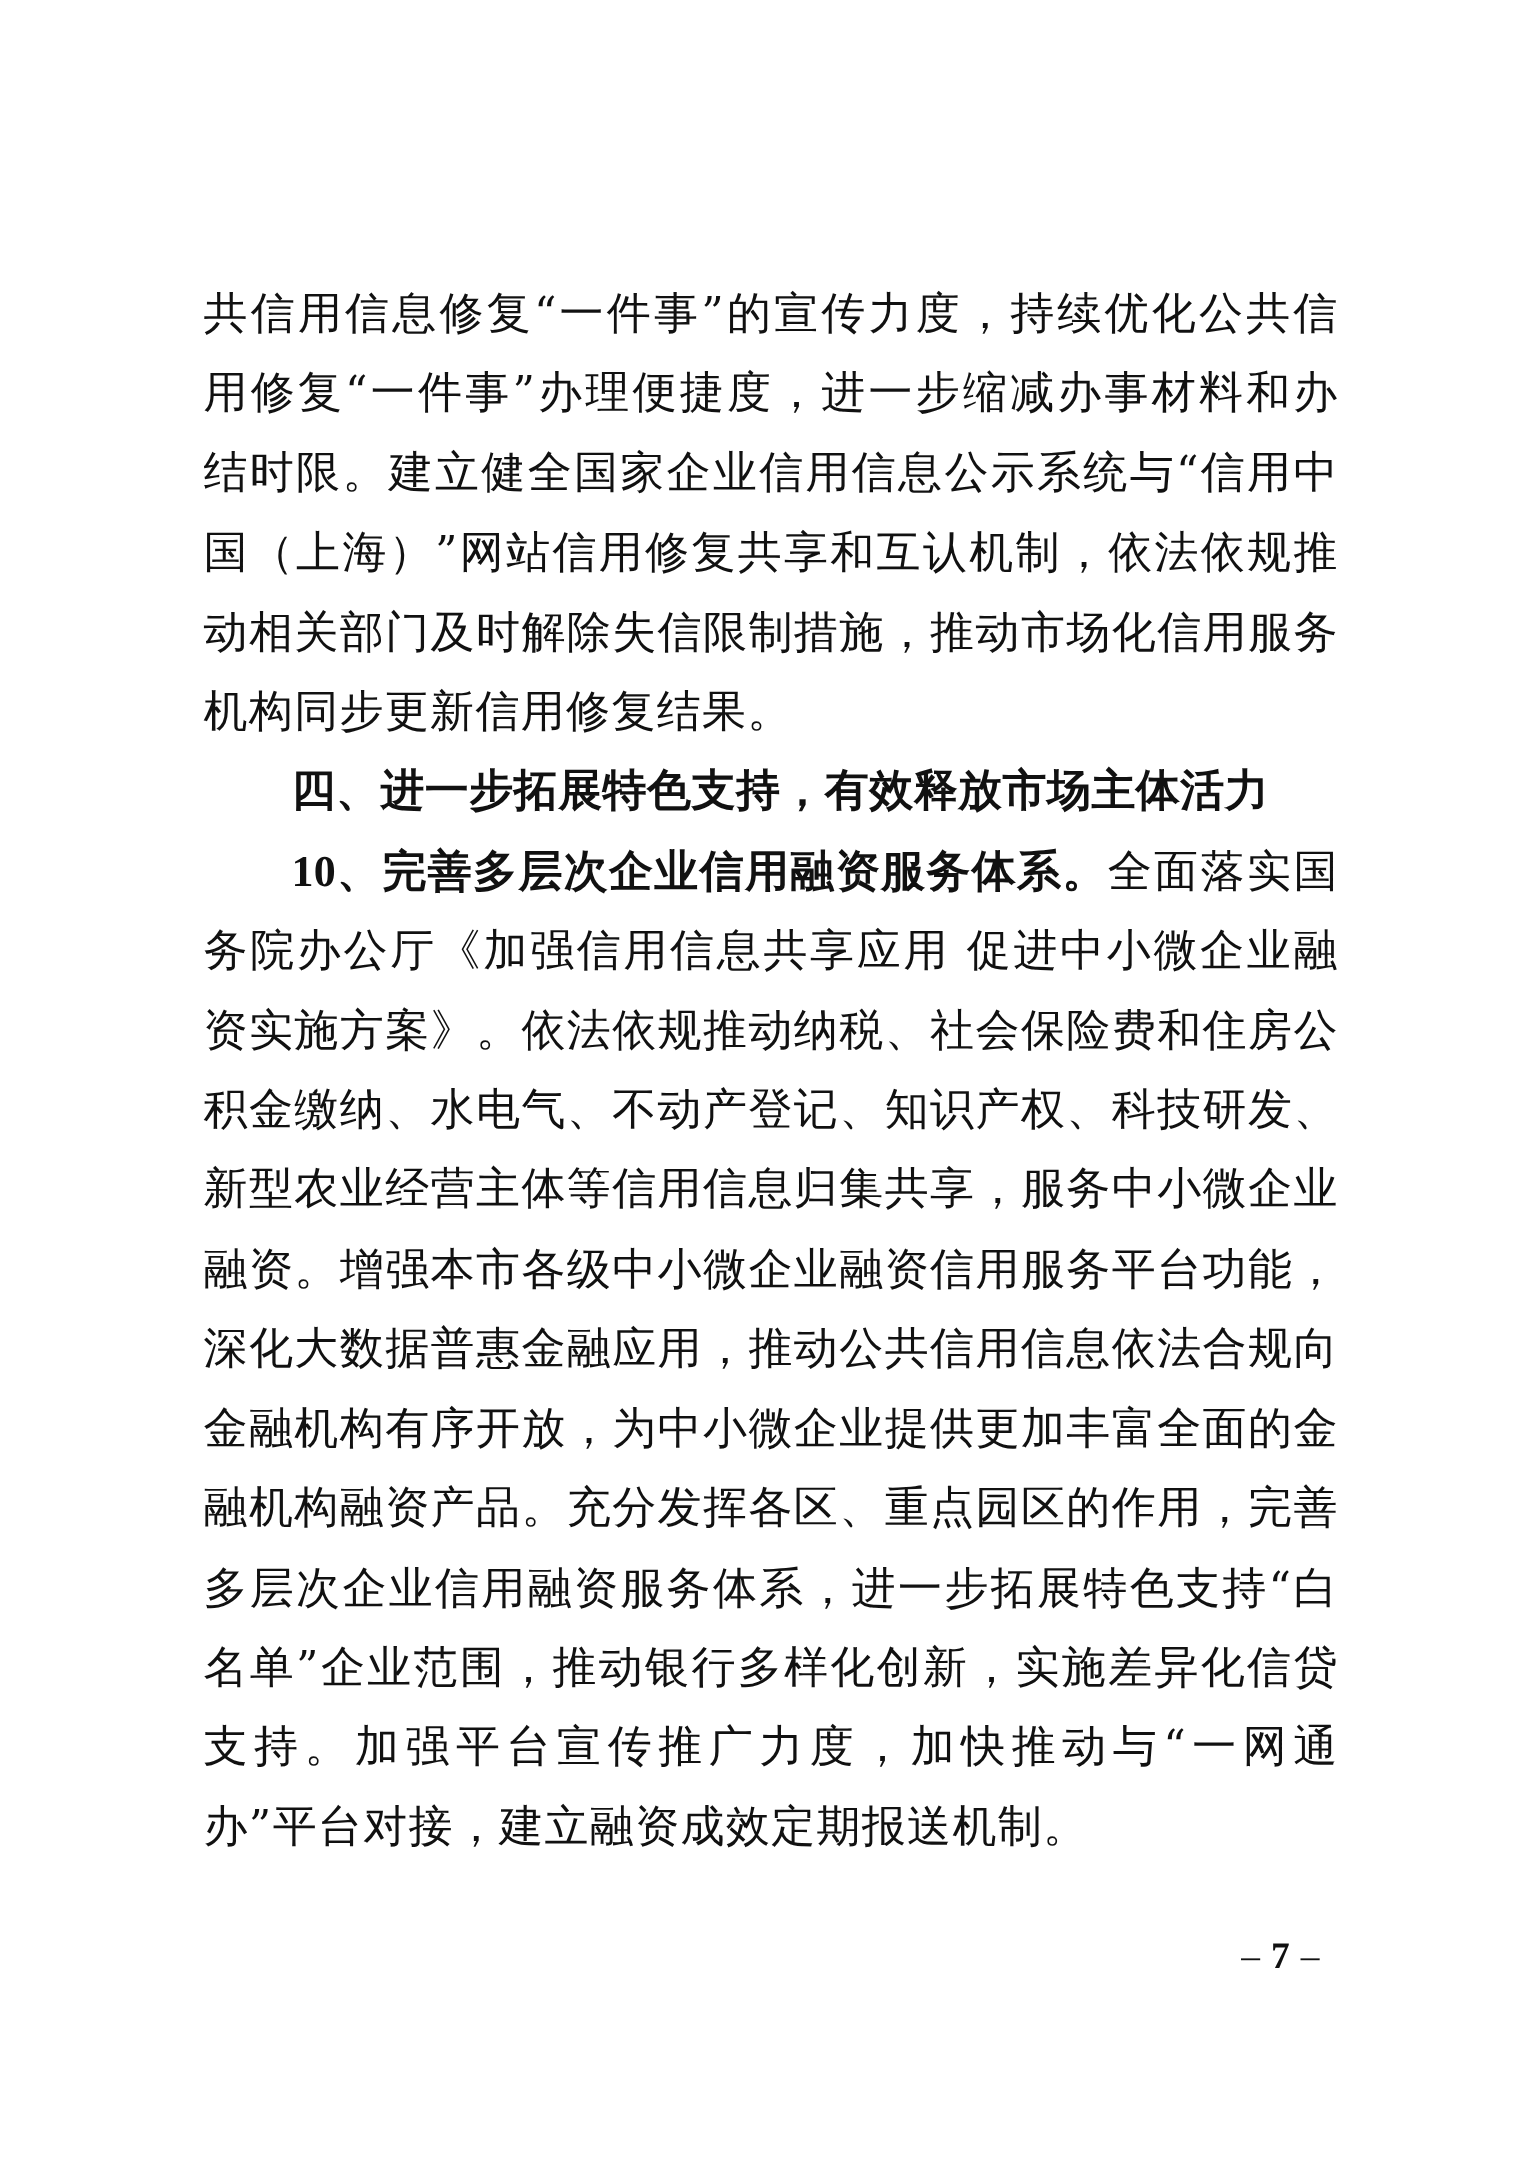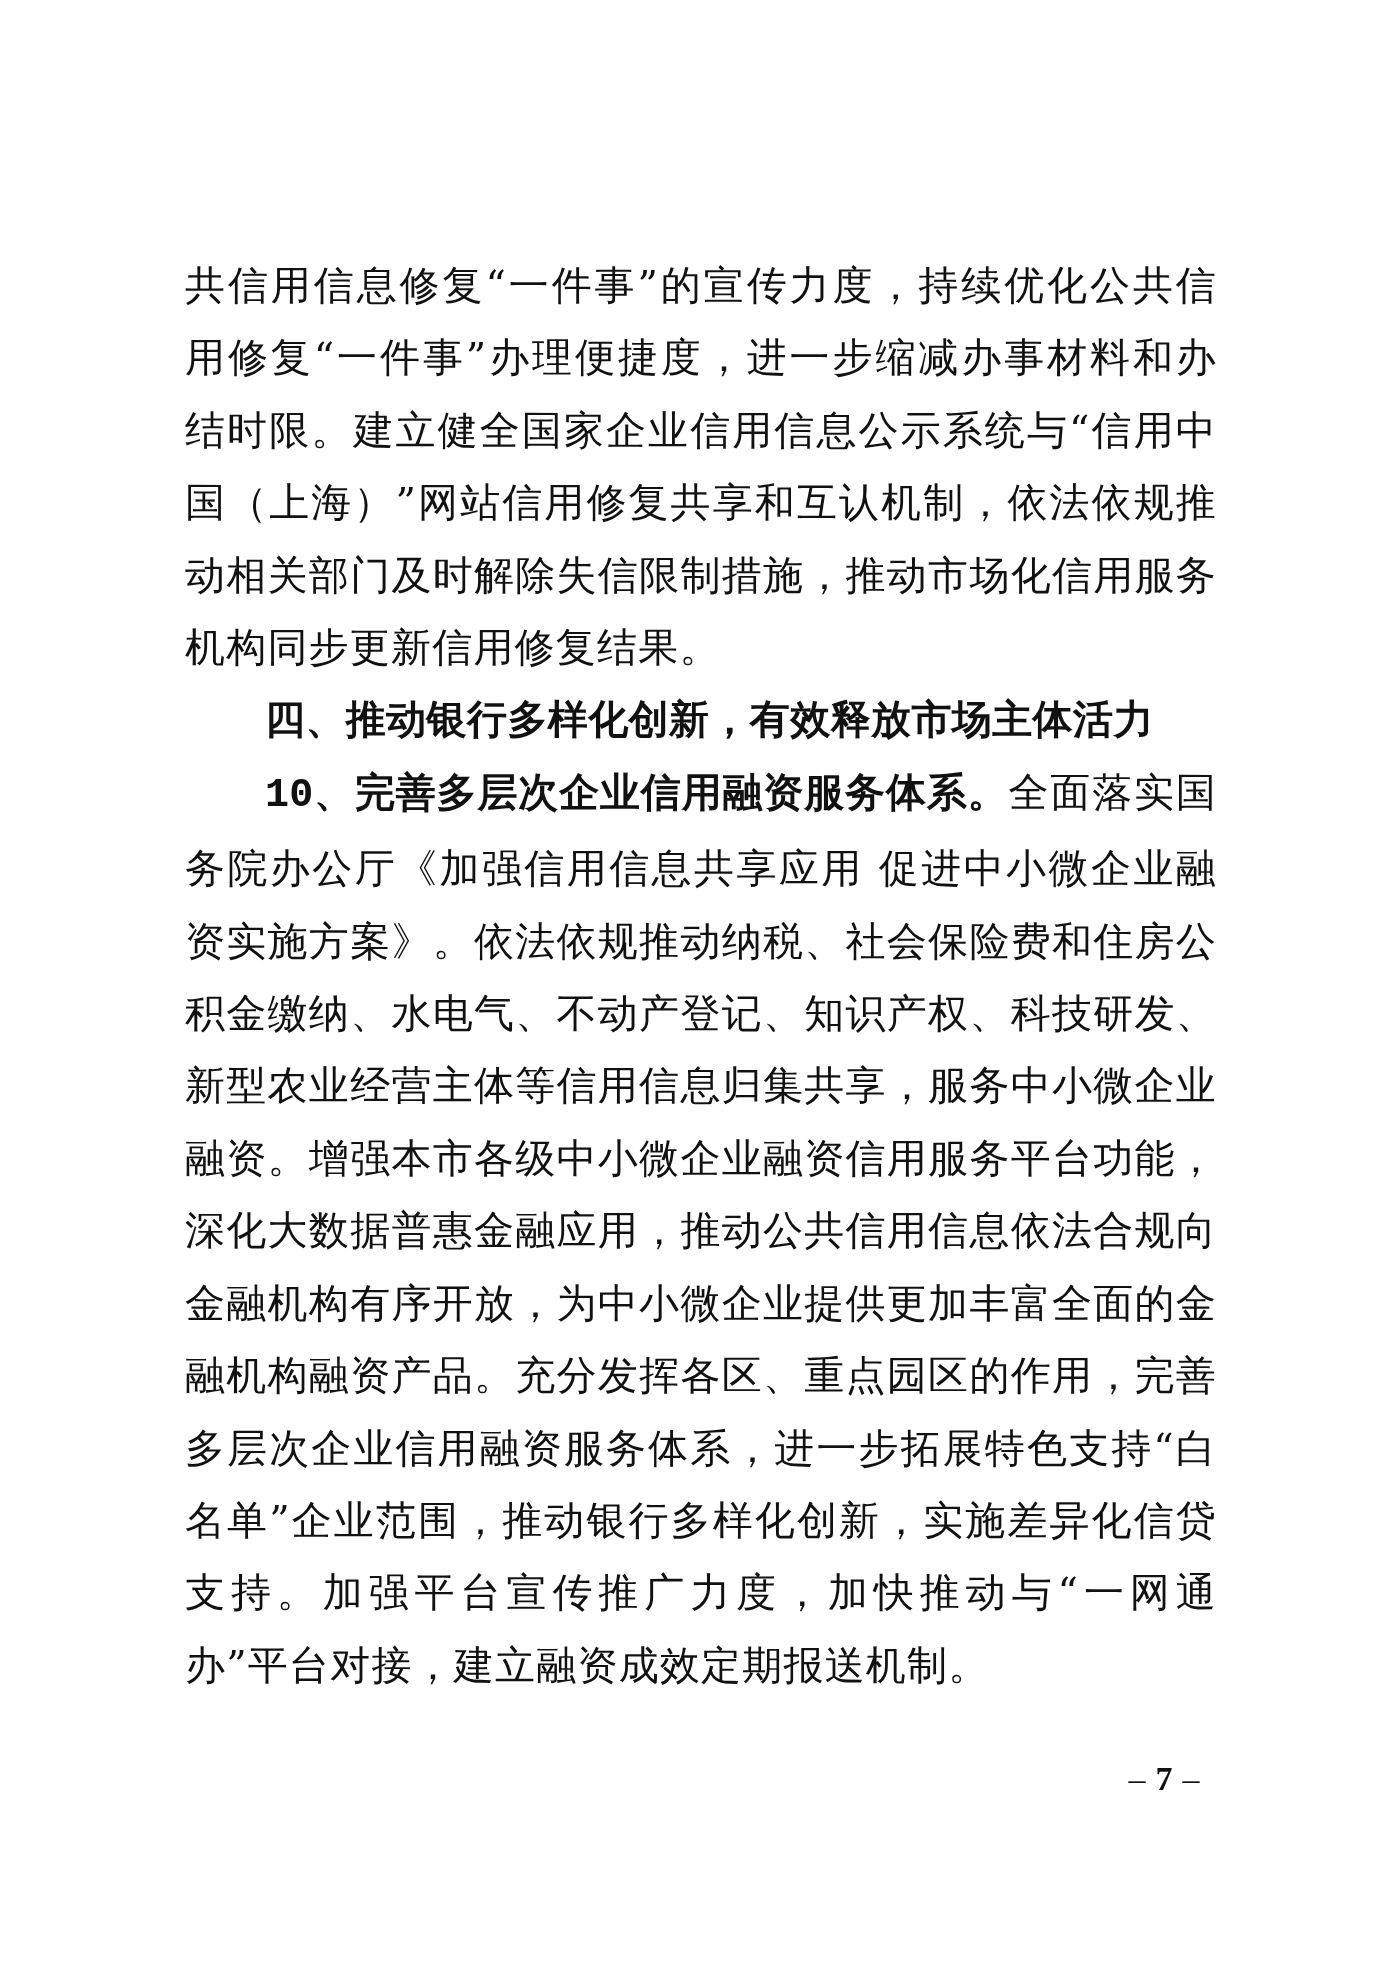--- a/index.html
+++ b/index.html
@@ -38,21 +38,21 @@
   }
   .para.indent {
     text-indent: 80px;
   }
   .heading {
     font-family: "DejaVu Sans", "Liberation Sans", sans-serif;
     font-weight: bold;
     letter-spacing: 0.4px;
   }
   .lead {
-    font-family: Liberation Mono, monospace;
+    font-family: Liberation Serif, serif;
     font-weight: bold;
     letter-spacing: 0.2px;
   }
   .page-number {
     position: absolute;
     left: 1118px;
     top: 1760px;
     width: 92px;
     text-align: center;
     font-family: "Liberation Serif", "DejaVu Serif", serif;
@@ -69,21 +69,21 @@
 
 <div class="page">
 
   <div class="body-text">
 
     <p class="para">
       <span>共信用信息修复“一件事”的宣传力度，持续优化公共信用修复“一件事”办理便捷度，进一步缩减办事材料和办结时限。建立健全国家企业信用信息公示系统与“信用中国（上海）”网站信用修复共享和互认机制，依法依规推动相关部门及时解除失信限制措施，推动市场化信用服务机构同步更新信用修复结果。</span>
     </p>
 
     <p class="para indent heading">
-      <span>四、推动银行多样化创新，有效释放市场主体活力</span>
+      <span>四、进一步拓展特色支持，有效释放市场主体活力</span>
     </p>
 
     <p class="para indent">
       <span class="lead">10、</span><span class="lead">完善多层次企业信用融资服务体系。</span><span>全面落实国务院办公厅《加强信用信息共享应用 促进中小微企业融资实施方案》。依法依规推动纳税、社会保险费和住房公积金缴纳、水电气、不动产登记、知识产权、科技研发、新型农业经营主体等信用信息归集共享，服务中小微企业融资。增强本市各级中小微企业融资信用服务平台功能，深化大数据普惠金融应用，推动公共信用信息依法合规向金融机构有序开放，为中小微企业提供更加丰富全面的金融机构融资产品。充分发挥各区、重点园区的作用，完善多层次企业信用融资服务体系，进一步拓展特色支持“白名单”企业范围，推动银行多样化创新，实施差异化信贷支持。加强平台宣传推广力度，加快推动与“一网通办”平台对接，建立融资成效定期报送机制。</span>
     </p>
 
 
   </div>
 
   <div class="page-number">

